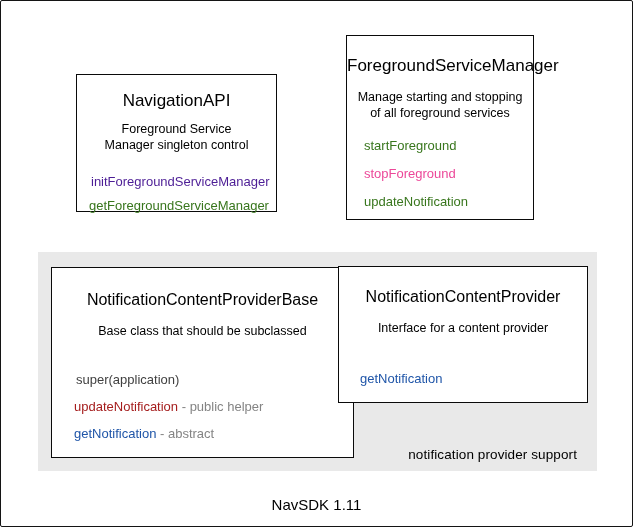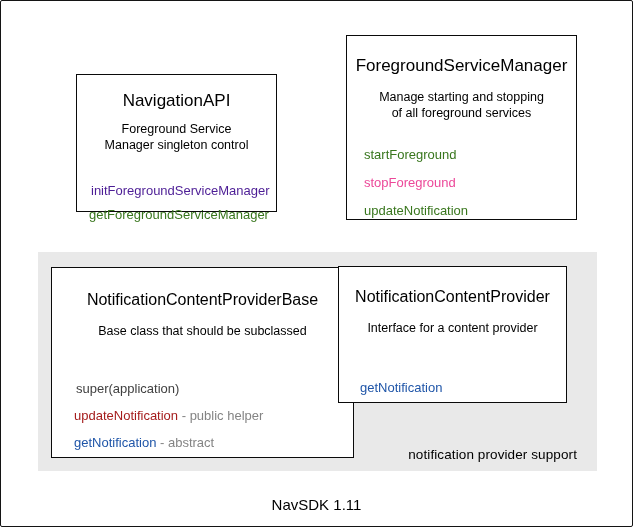--- a/index.html
+++ b/index.html
@@ -53,27 +53,26 @@
     width: 100%;
     text-align: center;
     font-size: 12.5px;
     line-height: 16px;
     color: #000;
   }
   .method {
     position: absolute;
     font-size: 13px;
     white-space: nowrap;
-    margin-top: 9px;
   }
   
   .box-navigation-api        { left: 75px;  top: 73px;  width: 201px; height: 138px; }
-  .box-fsm                   { left: 345px; top: 34px;  width: 231px; height: 185px; }
+  .box-fsm                   { left: 345px; top: 34px;  width: 188px; height: 185px; }
   .box-provider-base         { left: 50px;  top: 266px; width: 303px; height: 191px; }
-  .box-provider              { left: 337px; top: 265px; width: 229px; height: 137px; }
+  .box-provider              { left: 337px; top: 265px; width: 250px; height: 137px; }
 
   .box-navigation-api .box-title { top: 16px; }
   .box-navigation-api .box-desc  { top: 46px; }
   .box-fsm .box-title            { top: 20px; }
   .box-fsm .box-desc             { top: 53px; }
   .box-provider-base .box-title  { top: 23px; }
   .box-provider-base .box-desc   { top: 55px; }
   .box-provider .box-title       { top: 21px; }
   .box-provider .box-desc        { top: 53px; }
 

